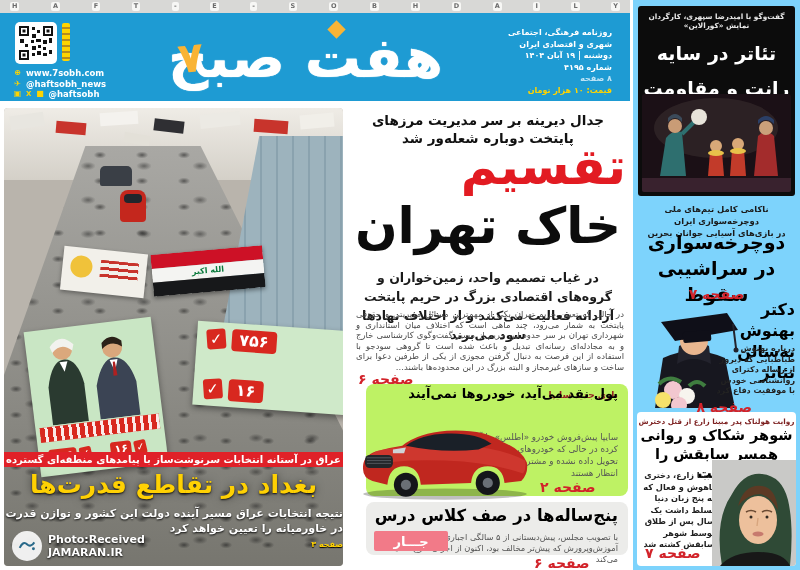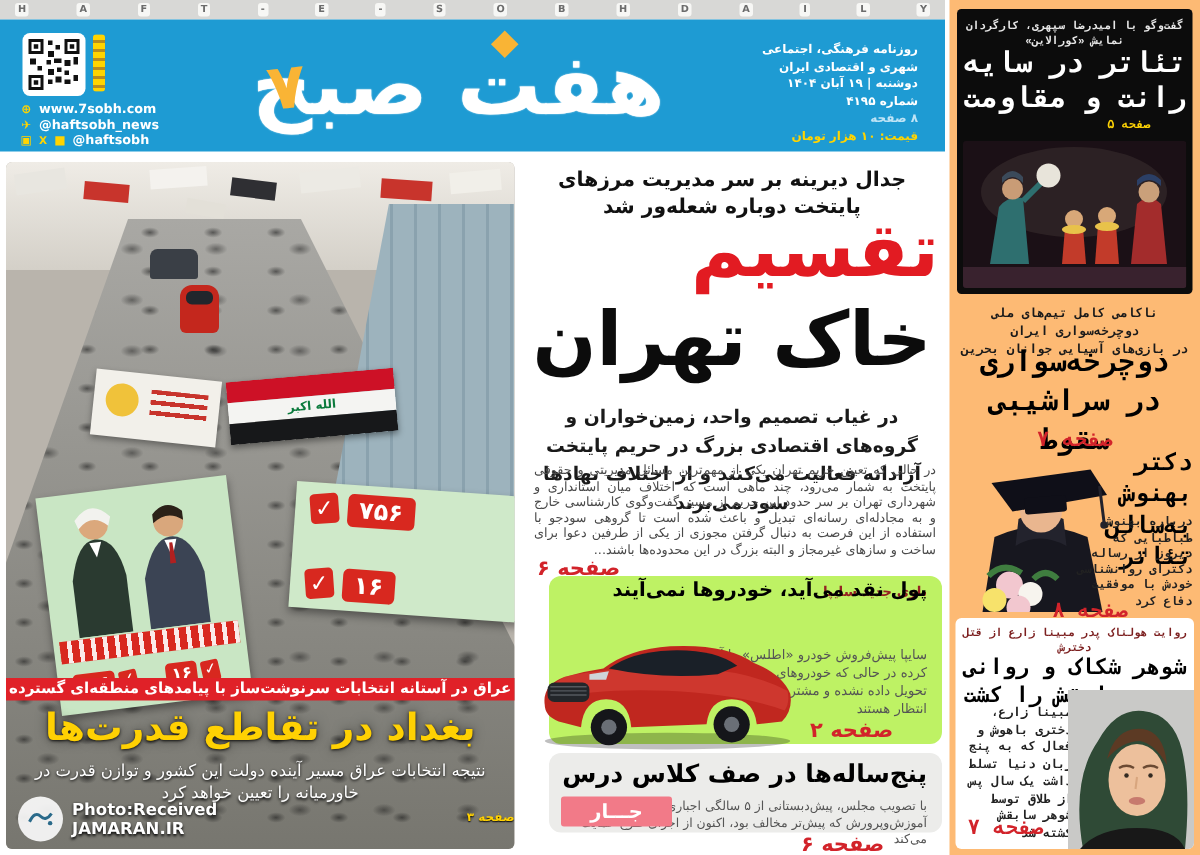--- a/index.html
+++ b/index.html
@@ -95,22 +95,22 @@
   .pr-row{display:flex;align-items:center;justify-content:flex-end;gap:6px;direction:rtl;}
   .pr-box{background:#d8281f;color:#fff;font-weight:bold;border-radius:4px;padding:0 8px;
           line-height:22px;font-size:16px;}
   .pr-chk{color:#fff;background:#d8281f;border-radius:3px;font-size:15px;line-height:20px;
           padding:0 3px;transform:rotate(-8deg);}
   .p-kicker{position:absolute;left:50%;transform:translateX(-50%);top:344px;background:#e02128;
             color:#fff;font-size:10px;font-weight:bold;padding:2px 8px;white-space:nowrap;}
   .p-headline{position:absolute;left:0;top:362px;width:100%;text-align:center;color:#ffd103;
               font-size:25px;font-weight:bold;
               text-shadow:0 1px 2px rgba(0,0,0,.85),0 0 8px rgba(0,0,0,.5);}
-  .p-dek{position:absolute;left:0;top:398px;width:100%;text-align:center;color:#fff;
-         font-size:11px;font-weight:normal;line-height:15px;text-shadow:0 1px 2px #000;}
+  .p-dek{position:absolute;left:0;top:398px;width:100%;color:#fff;
+         font-size:11px;font-weight:bold;line-height:15px;text-shadow:0 1px 2px #000;}
   .p-page{position:absolute;left:0;top:432px;width:100%;text-align:right;color:#ffd103;
           font-size:8px;font-weight:bold;text-shadow:0 1px 1px #000;}
   .p-credit{position:absolute;left:8px;bottom:5px;display:flex;align-items:center;gap:6px;}
   .credit-logo{width:30px;height:30px;border-radius:50%;background:rgba(250,250,250,.92);
                display:flex;align-items:center;justify-content:center;}
   .credit-text{color:#fff;font-size:11px;font-weight:bold;line-height:13px;
                text-shadow:0 1px 2px #000;}
   
   .lead-kicker{position:absolute;left:350px;top:111px;width:276px;text-align:center;
                font-size:13.5px;font-weight:bold;color:#111;line-height:18px;}
@@ -136,25 +136,25 @@
   .box-school{position:absolute;left:366px;top:502px;width:262px;height:53px;background:#ececea;
               border-radius:8px;}
   .school-headline{position:absolute;right:10px;top:4px;font-size:16.5px;font-weight:bold;color:#000;}
   .school-body{position:absolute;right:10px;top:30px;width:244px;font-size:8.3px;color:#555;
                text-align:right;line-height:11px;}
   .school-page{position:absolute;left:168px;top:53px;}
   .school-badge{position:absolute;left:8px;bottom:4px;width:74px;height:20px;background:#f27a88;
                 color:#fff;font-weight:bold;font-size:13px;display:flex;align-items:center;
                 justify-content:center;border-radius:2px;}
   
-  .right-col{position:absolute;left:633px;top:0;width:167px;height:570px;background:#fdba74;font-family:Liberation Mono, monospace;}
+  .right-col{position:absolute;left:633px;top:0;width:167px;height:570px;background:#7dd3fc;}
   .box-theater{position:absolute;left:5px;top:6px;width:157px;height:190px;background:#0c0c0c;
                border-radius:3px;overflow:hidden;}
   .th-kicker{margin-top:6px;color:#e8e8e8;font-size:7.3px;font-weight:bold;text-align:center;}
-  .th-headline{color:#fff;font-size:19px;font-weight:bold;text-align:center;line-height:23px;}
+  .th-headline{color:#fff;font-size:19px;font-weight:bold;text-align:center;line-height:23px;margin-top:12px;}
   .th-page{color:#fcd205;font-size:8px;font-weight:bold;text-align:right;padding-right:28px;
            direction:ltr;}
   .th-photo{position:absolute;left:4px;right:4px;top:88px;bottom:4px;border-radius:2px;
             overflow:hidden;}
   .cy-kicker{position:absolute;left:0;top:203px;width:100%;text-align:center;font-size:8.4px;
              font-weight:bold;color:#1a1a1a;line-height:12px;}
   .cy-headline{position:absolute;left:0;top:229px;width:100%;text-align:center;font-size:19px;
                font-weight:bold;color:#000;line-height:26px;}
   .cy-page{position:absolute;left:0;top:284px;width:100%;text-align:center;}
   .bh-photo{position:absolute;left:2px;top:294px;width:112px;height:114px;}

